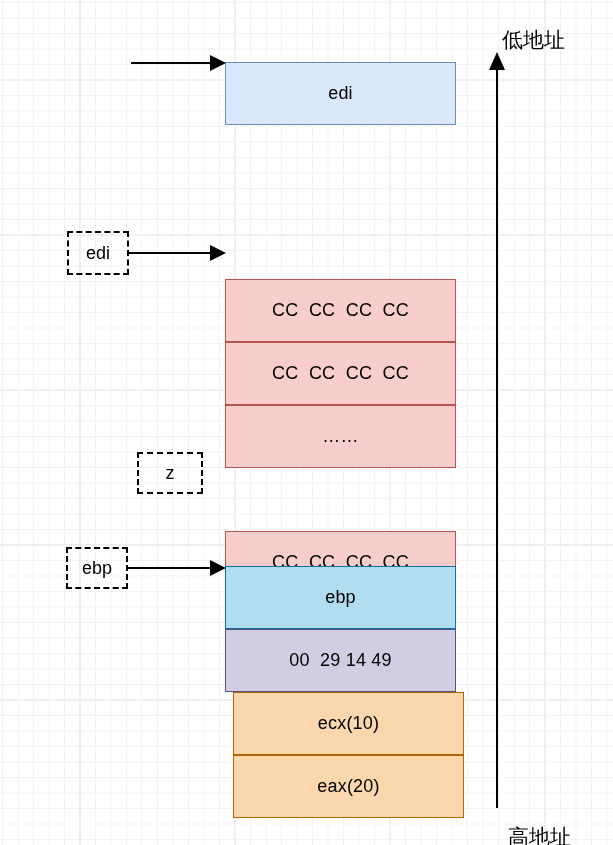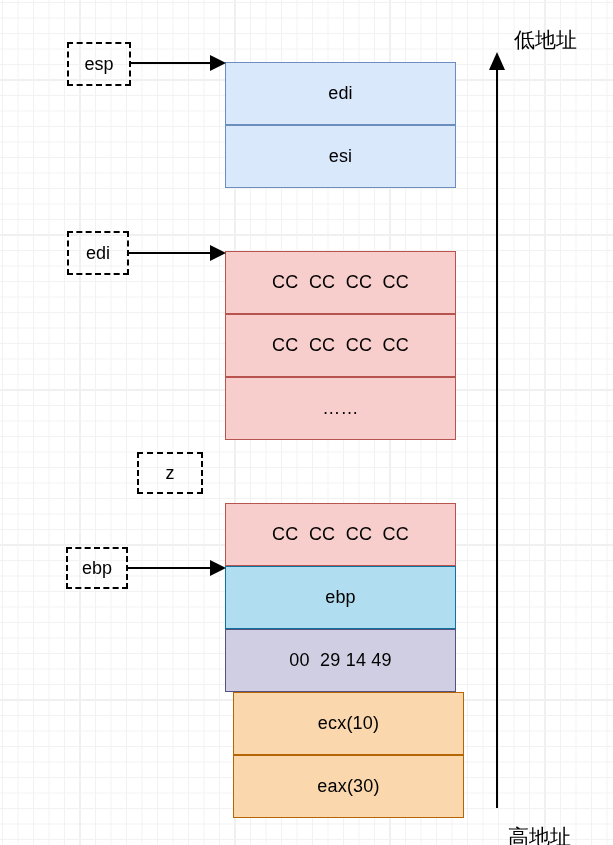--- a/index.html
+++ b/index.html
@@ -41,21 +41,21 @@
     box-sizing: border-box;
     display: flex;
     align-items: center;
     justify-content: center;
     font-size: 18px;
     color: #000000;
     letter-spacing: 0.2px;
     white-space: pre;
   }
   .cell.blue   { background: #dae8fc; border: 1px solid #6c8ebf; }
-  .cell.pink   { background: #f8cecc; border: 1px solid #b85450; }
+  .cell.pink   { background: #f8cecc; border: 1px solid #b85450; margin-top: 28px; }
   .cell.cyan   { background: #b1ddf0; border: 1px solid #10739e; }
   .cell.lav    { background: #d0cee2; border: 1px solid #56517e; text-align: right; }
   .cell.orange { background: #fad7ac; border: 1px solid #b46504; margin-left: 8px; }
 
   
   .regbox {
     position: absolute;
     box-sizing: border-box;
     border: 2px dashed #000000;
     background: transparent;
@@ -114,31 +114,29 @@
     color: #000000;
     white-space: nowrap;
   }
 </style>
 </head>
 <body>
 
 <div id="canvas">
 
   <div class="cell blue" style="top:62px;">edi</div>
-  <div class="cell blue" style="top:125px;">esi</div>
   <div class="cell pink" style="top:251px;">CC  CC  CC  CC</div>
   <div class="cell pink" style="top:314px;">CC  CC  CC  CC</div>
   <div class="cell pink" style="top:377px;">……</div>
   <div class="cell pink" style="top:503px;">CC  CC  CC  CC</div>
   <div class="cell cyan" style="top:566px;">ebp</div>
   <div class="cell lav" style="top:629px;">00  29 14 49</div>
   <div class="cell orange" style="top:692px;">ecx(10)</div>
-  <div class="cell orange" style="top:755px;">eax(30)</div>
+  <div class="cell orange" style="top:755px;">eax(20)</div>
 
-  <div class="regbox" style="left:67px;  top:42px;  width:64px; height:44px;">esp</div>
   <div class="harrow" style="left:131px; top:55px; width:95px;">
     <div class="shaft" style="width:79px;"></div>
     <div class="head" style="left:79px;"></div>
   </div>
 
   <div class="regbox" style="left:67px;  top:231px; width:62px; height:44px;">edi</div>
   <div class="harrow" style="left:129px; top:245px; width:97px;">
     <div class="shaft" style="width:81px;"></div>
     <div class="head" style="left:81px;"></div>
   </div>
@@ -149,16 +147,16 @@
   <div class="harrow" style="left:128px; top:560px; width:98px;">
     <div class="shaft" style="width:82px;"></div>
     <div class="head" style="left:82px;"></div>
   </div>
 
   <div id="addr-axis" style="left:489px; top:52px; width:16px; height:756px;">
     <div class="vhead"></div>
     <div class="vshaft" style="top:16px; height:740px;"></div>
   </div>
 
-  <div class="addr-label" style="left:514px; top:26px;">低地址</div>
+  <div class="addr-label" style="left:502px; top:26px;">低地址</div>
   <div class="addr-label" style="left:508px; top:805px;margin-top:18px;">高地址</div>
 
 </div>
 
 </body></html>

